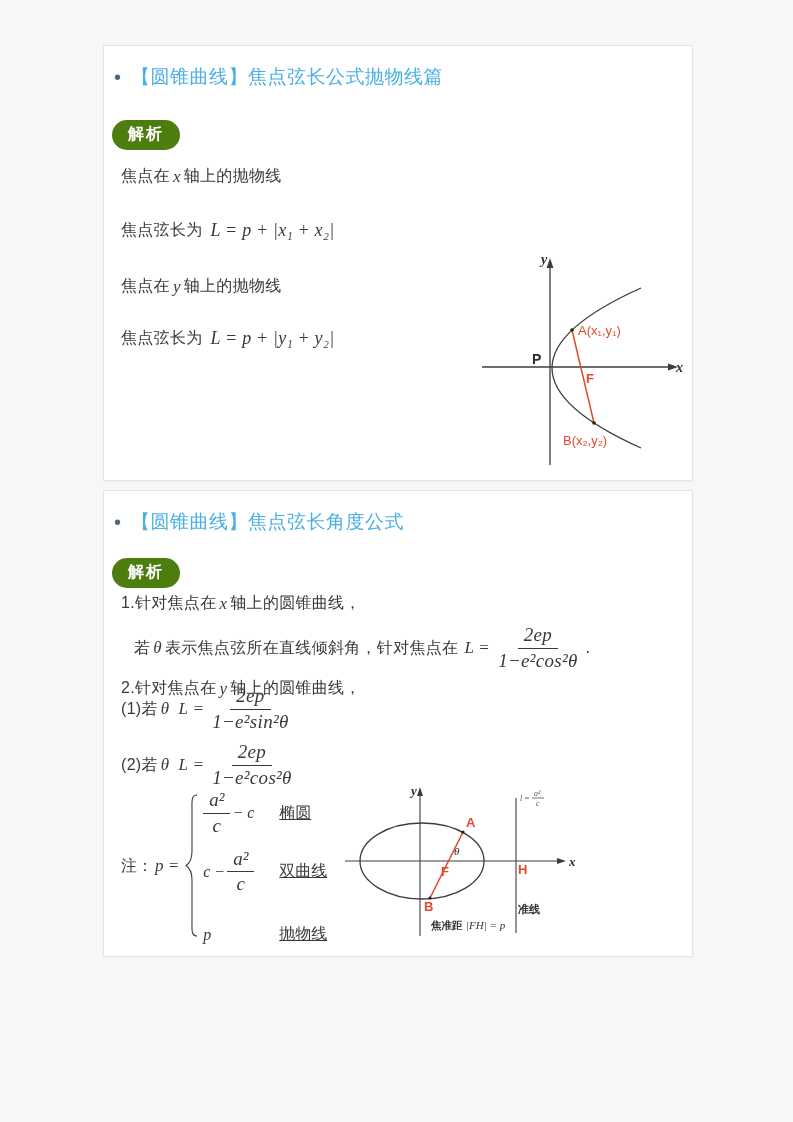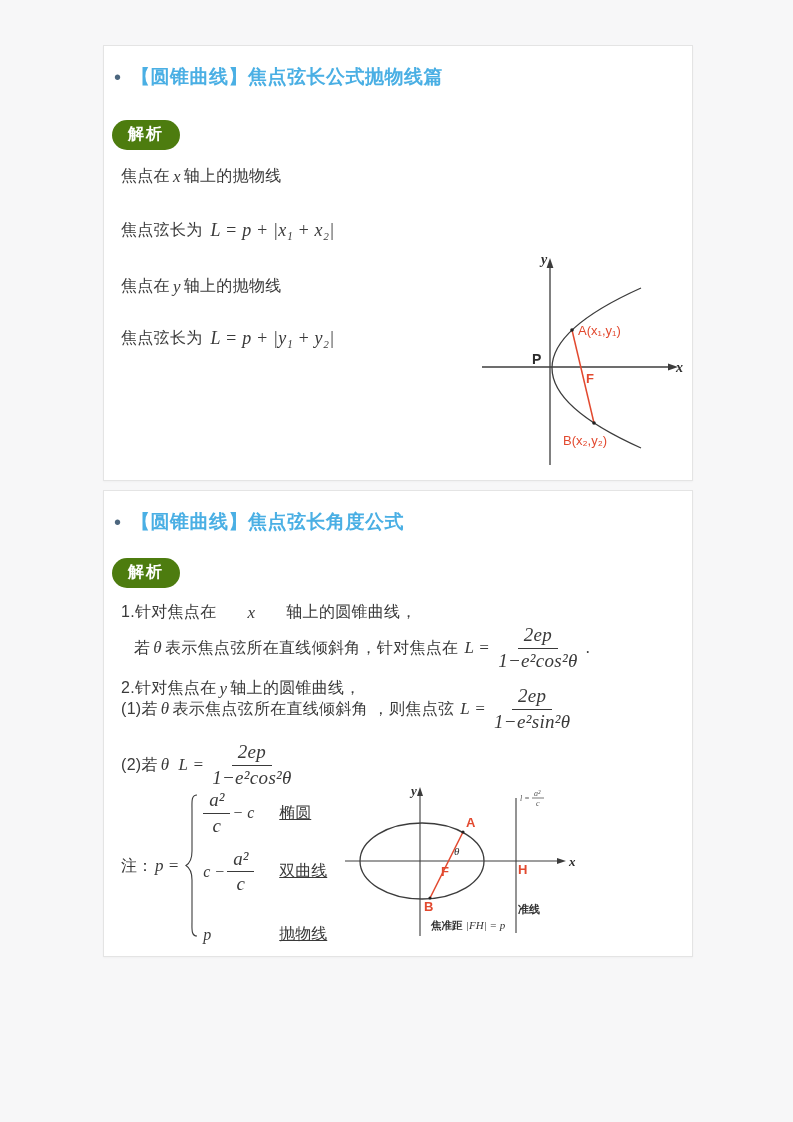--- a/index.html
+++ b/index.html
@@ -12,21 +12,21 @@
   .card {
     position:absolute; left:103px; width:590px; background:#ffffff;
     border:1px solid #e4e4e4; box-sizing:border-box;
     box-shadow:0 1px 2px rgba(0,0,0,0.03);
   }
   #card1 { top:45px;  height:436px; }
   #card2 { top:490px; height:467px; }
 
   .title-row { position:absolute; left:8px; top:18px; display:flex; align-items:center; white-space:nowrap; }
   .bullet { color:#4c667e; font-size:20px; line-height:1; margin:0 10px 0 2px; }
-  .card-title { color:#4aafe4; font-size:19px; font-weight:bold; letter-spacing:0.5px; }
+  .card-title { color:#4aafe4; font-size:19px; font-weight:normal; letter-spacing:0.5px; }
 
   .badge {
     position:absolute; left:8px; background:#4d7c0f; color:#fff;
     font-size:16px; font-weight:bold; letter-spacing:2px;
     padding:4px 16px 5px 16px; border-radius:15px;
   }
   #card1 .badge { top:74px; }
   #card2 .badge { top:67px; }
 
   .tline {
@@ -130,21 +130,21 @@
     </svg>
   </div>
 
   <div class="card" id="card2">
     <div class="title-row">
       <span class="bullet">•</span>
       <span class="card-title">【圆锥曲线】焦点弦长角度公式</span>
     </div>
     <div class="badge">解析</div>
 
-    <div class="tline" style="top:111px;gap:28px;">
+    <div class="tline" style="top:102px;">
       <span>1.针对焦点在</span>
         <span class="mvar">x</span>
         <span>轴上的圆锥曲线，</span>
     </div>
 
     <div class="tline" style="top:135px; left:30px; height:44px;">
       <span>若</span>
         <span class="mvar">θ</span>
         <span>表示焦点弦所在直线倾斜角，针对焦点在</span>
       <span class="mlhs">L =</span>
@@ -157,21 +157,20 @@
 
     <div class="tline" style="top:187px;">
       <span>2.针对焦点在</span>
         <span class="mvar">y</span>
         <span>轴上的圆锥曲线，</span>
     </div>
 
     <div class="tline" style="top:196px; height:44px;">
       <span>(1)若</span>
         <span class="mvar">θ</span>
-        <span>表示焦点弦所在直线倾斜角 ，则焦点弦</span>
       <span class="mlhs">L =</span>
       <span class="frac">
         <span class="num">2ep</span>
         <span class="den">1−e²sin²θ</span>
       </span>
     </div>
 
     <div class="tline" style="top:252px; height:44px;">
       <span>(2)若</span>
         <span class="mvar">θ</span>

